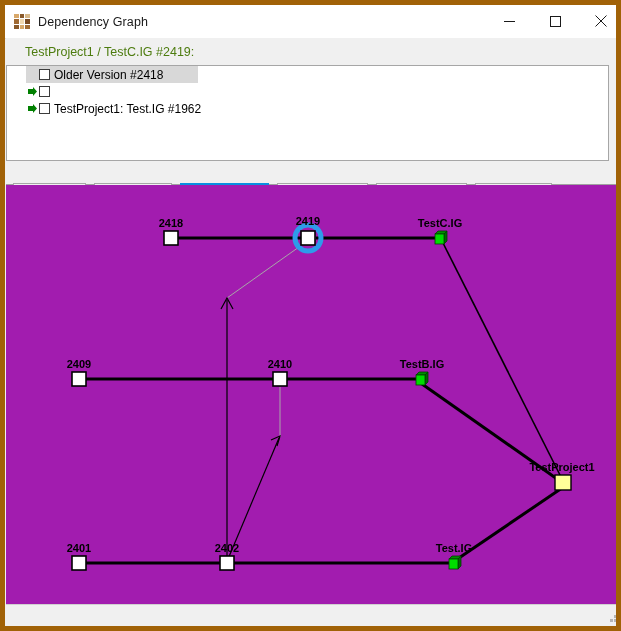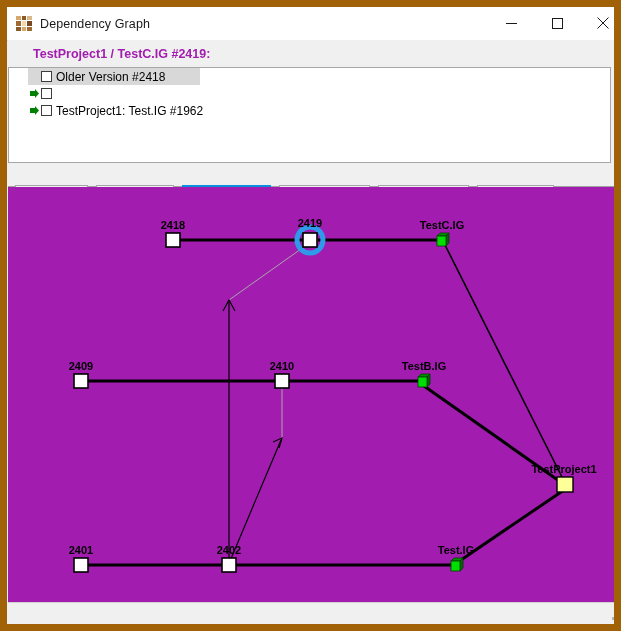--- a/index.html
+++ b/index.html
@@ -9,21 +9,21 @@
   }
   body {
     font-family: "Liberation Sans", sans-serif;
     -webkit-font-smoothing: none;
   }
   #window {
     position: relative;
     width: 621px;
     height: 631px;
     box-sizing: border-box;
-    border: 7px solid #a16207;
+    border: 5px solid #a16207;
     background: #f0f0f0;
     overflow: hidden;
   }
 
   
   #titlebar {
     position: absolute;
     left: 0; top: 0;
     width: 619px;
     height: 33px;
@@ -62,24 +62,24 @@
   #toppanel {
     position: absolute;
     left: 1px; top: 33px;
     width: 617px;
     height: 146px;
     background: #f0f0f0;
     border-bottom: 1px solid #a0a0a0;
   }
   #header-label {
     position: absolute;
-    left: 25px; top: 7px;
+    left: 19px; top: 7px;
     font-size: 12.5px;
-    font-weight: bold;
-    color: #a21caf;
+    font-weight: normal;
+    color: #4d7c0f;
   }
   #listbox {
     position: absolute;
     left: 0; top: 27px;
     width: 603px;
     height: 96px;
     background: #ffffff;
     border: 1px solid #a6a6a6;
     box-sizing: border-box;
     overflow: hidden;

